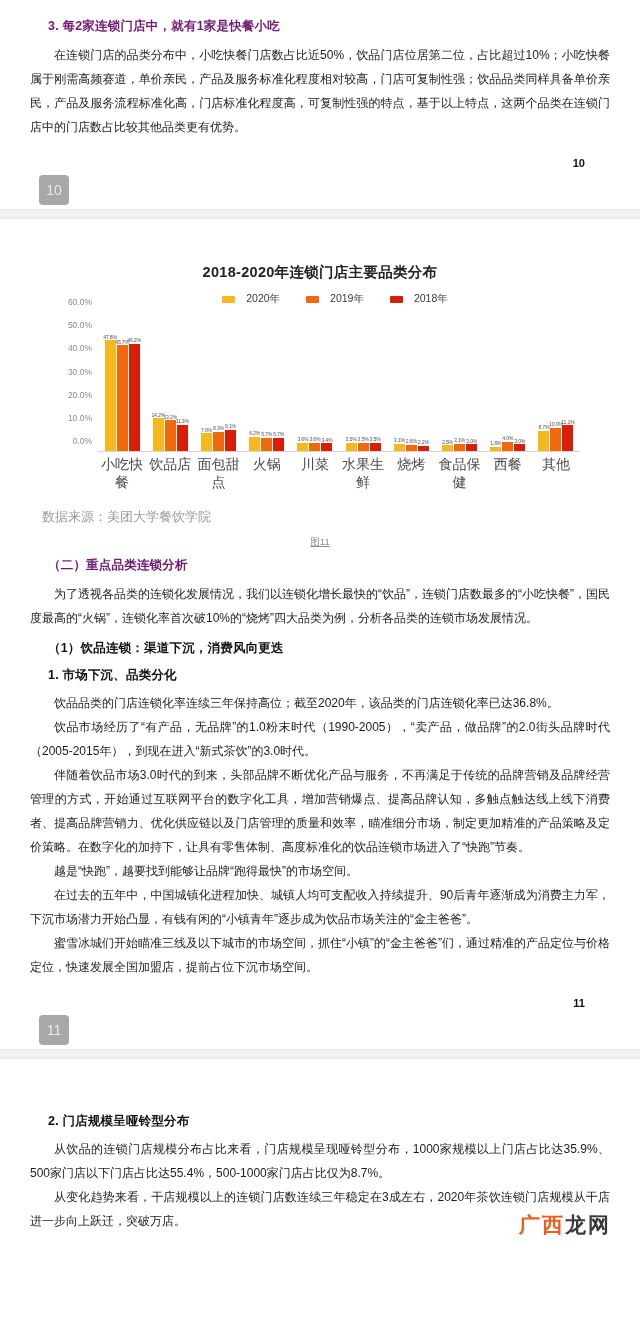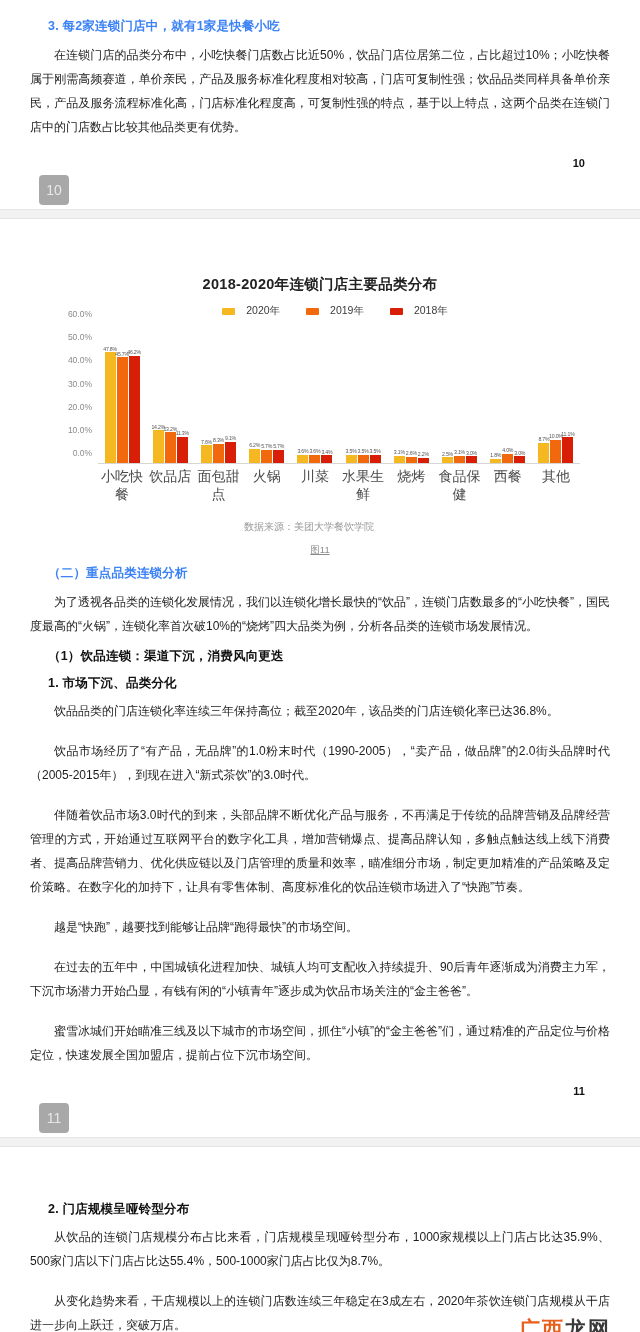--- a/index.html
+++ b/index.html
@@ -16,39 +16,39 @@
   
   .page-10 { padding:10px 30px 0 30px; min-height:200px; }
   .page-11 { padding:0 30px 0 30px; }
   .page-12 { padding:0 30px 20px 30px; }
 
   h3.sec-head {
     font-size:12.5px;
     font-weight:bold;
     margin:8px 0 8px 18px;
     letter-spacing:0.2px;
-    color:#3b82f6;
+    color:#701a75;
   }
   h4.sub-head {
     font-size:12.5px;
     font-weight:bold;
     margin:10px 0 7px 18px;
     letter-spacing:0.2px;
     color:#111;
   }
   p.body {
     font-size:12px;
     line-height:24px;
     margin:0 0 0 0;
     text-align:justify;
     text-justify:inter-ideograph;
     color:#1c1c1c;
     text-indent:24px;
   }
-  p.body + p.body { margin-top:16px; }
+  p.body + p.body { margin-top:0; }
 
   
   .pg-num-right {
     text-align:right;
     font-size:11px;
     font-weight:bold;
     color:#111;
     padding-right:25px;
     margin-top:18px;
   }
@@ -67,21 +67,21 @@
     height:10px;
     background:#f2f2f2;
     border-top:1px solid #e6e6e6;
     border-bottom:1px solid #e6e6e6;
     margin-top:4px;
   }
   .gap-band { height:22px; background:#fff; }
 
   
   .chart-wrap {
-    margin:56px 0 0 0;
+    margin:44px 0 0 0;
     padding:0 12px;
   }
   .chart-title {
     text-align:center;
     font-size:14.5px;
     font-weight:bold;
     color:#222;
     margin:0 0 10px 0;
     letter-spacing:0.3px;
   }
@@ -147,22 +147,22 @@
     justify-content:space-between;
     margin:4px 18px 0 56px;
   }
   .xlab {
     flex:1 1 0;
     text-align:center;
     font-size:14px;
     color:#4a4a4a;
   }
   .chart-source {
-    text-align:center;
-    font-size:10px;
+    text-align:left;
+    font-size:13px;
     color:#9a9a9a;
     margin:16px 22px 0 0;
   }
   .fig-cap {
     text-align:center;
     font-size:9.5px;
     color:#8c8c8c;
     margin:10px 0 0 0;
     text-decoration:underline;
   }

